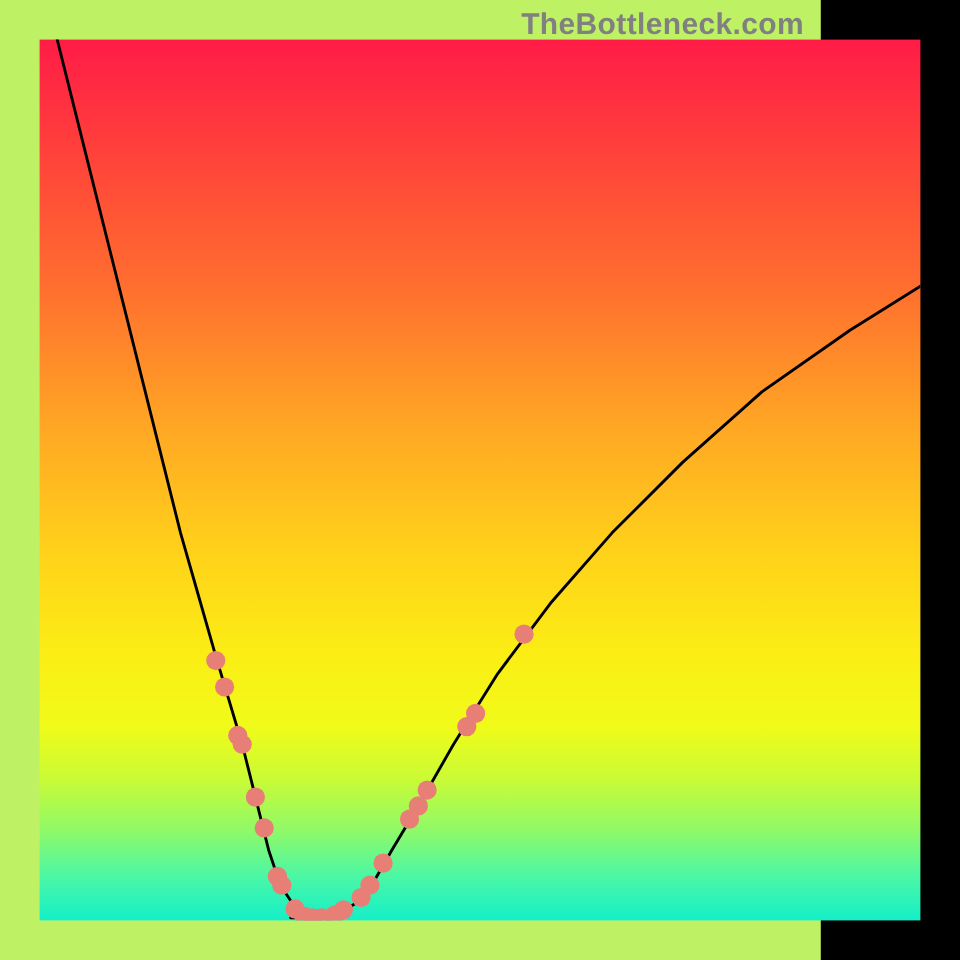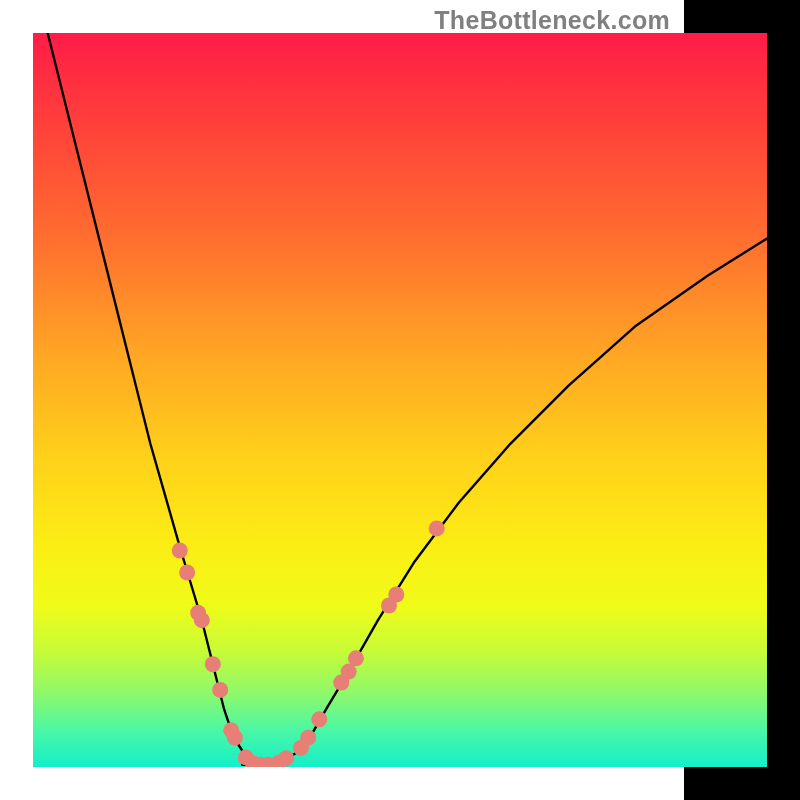--- a/index.html
+++ b/index.html
@@ -9,21 +9,21 @@
     height: 800px;
     background: #000;
     overflow: hidden;
   }
   .frame {
     position: absolute;
     top: 0;
     left: 0;
     width: 684px;
     height: 800px;
-    background: #ffffff;
+    background: #bef264;
   }
   .plot-area {
     position: absolute;
     top: 33px;
     left: 33px;
     width: 734px;
     height: 734px;
     background: linear-gradient(to bottom,
       #ff1c47 0%,
       #ff3f3b 12%,

